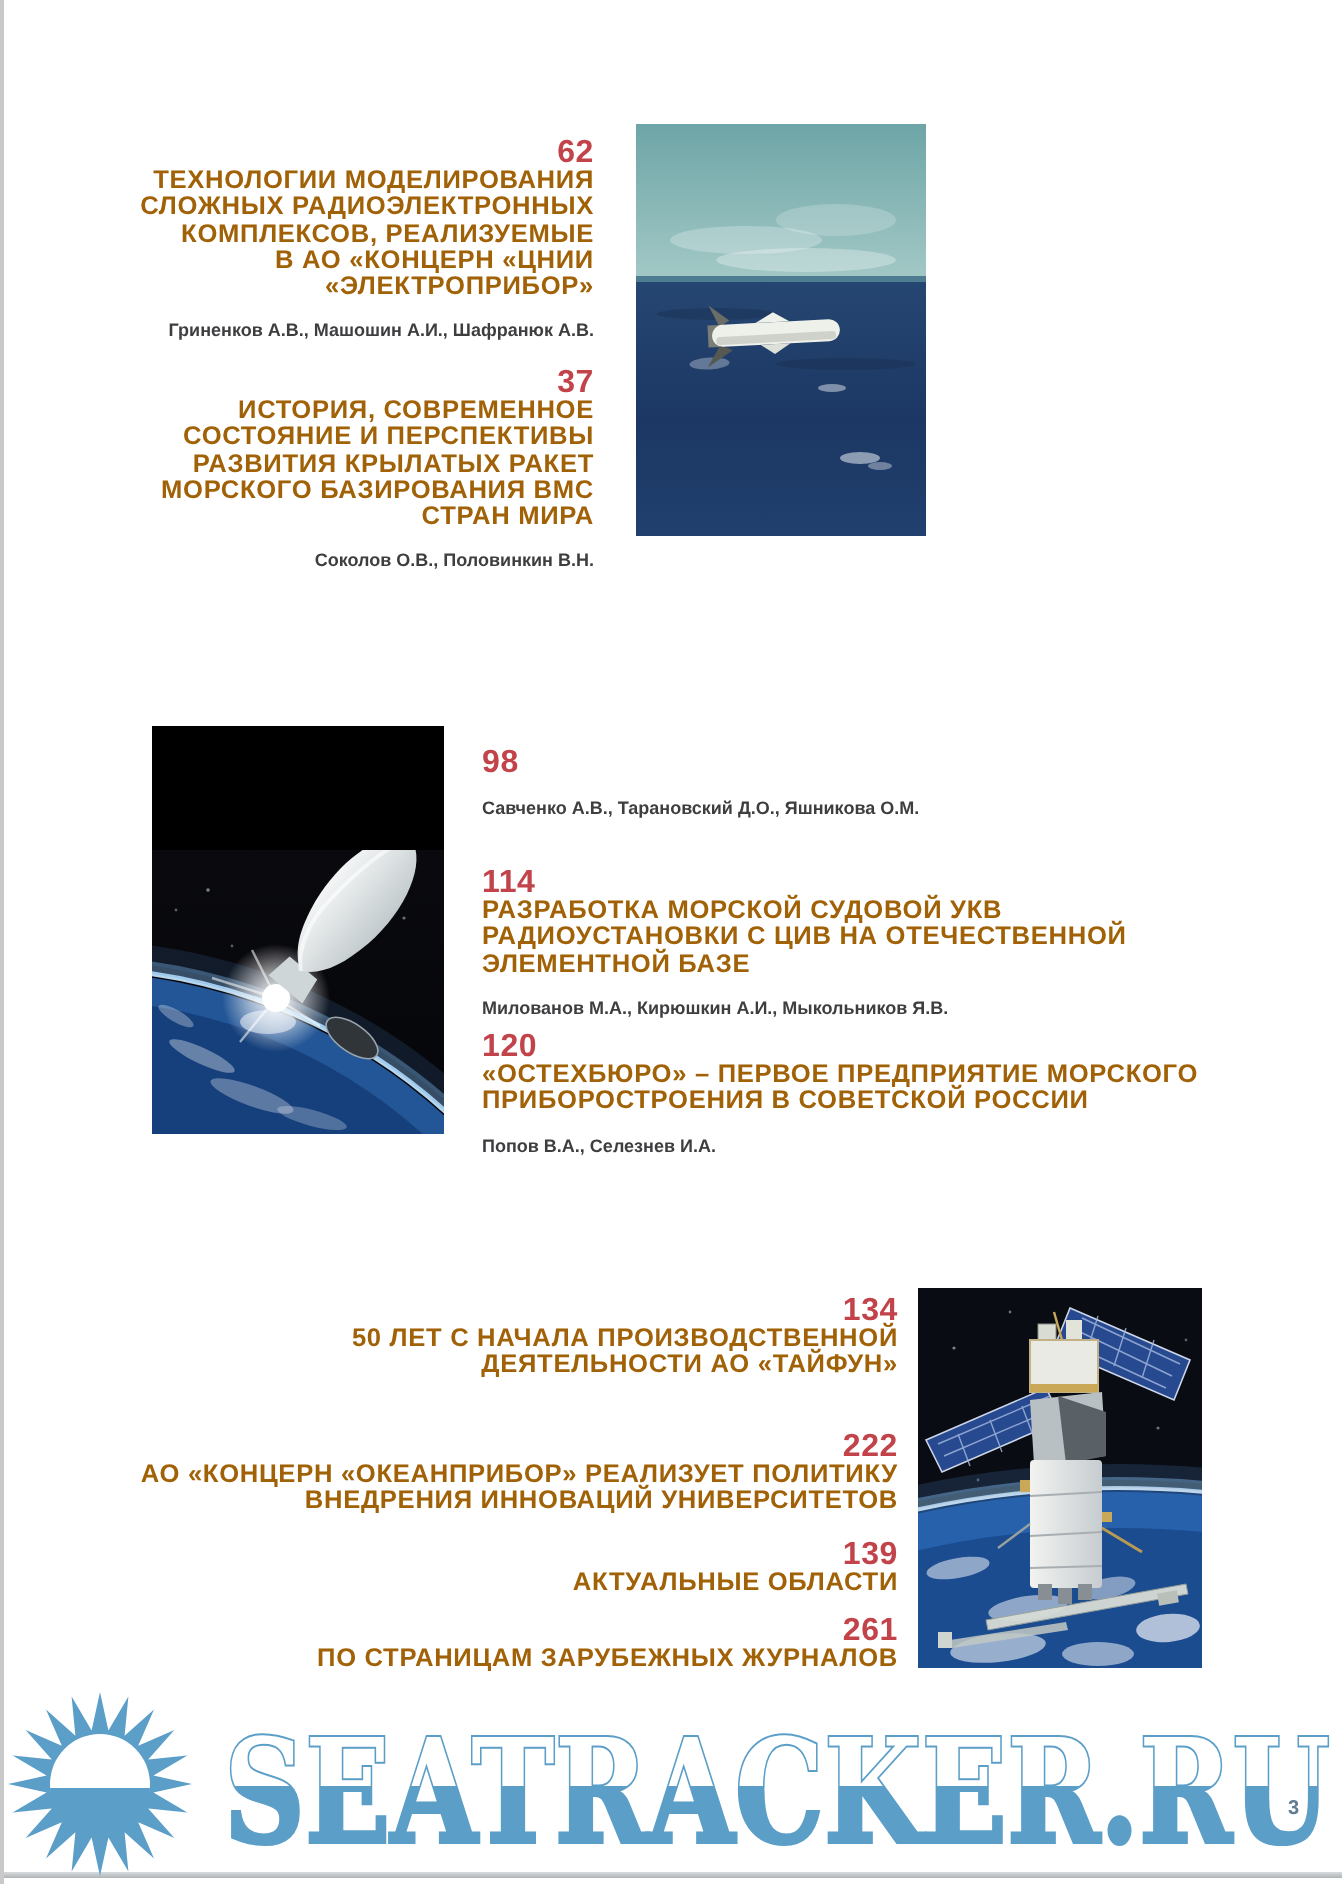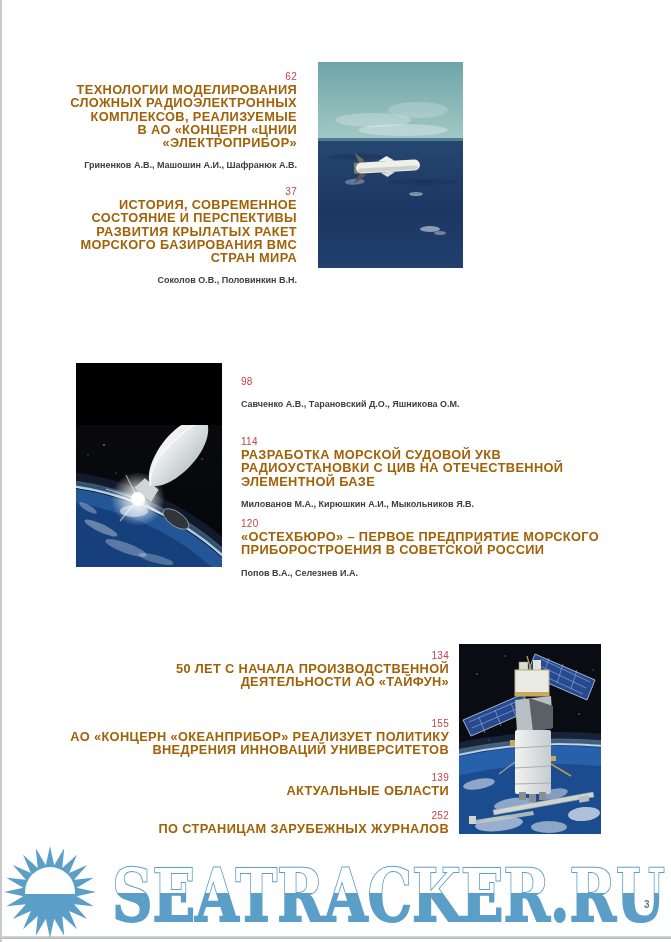--- a/index.html
+++ b/index.html
@@ -6,21 +6,21 @@
   html,body{margin:0;padding:0;background:#ffffff;}
   .page{
     position:relative;width:671px;height:942px;background:#fff;overflow:hidden;
     font-family:"Liberation Sans",sans-serif;box-sizing:border-box;
     border-left:2px solid #c9c9c9;
   }
   .bottom-edge{position:absolute;left:0;right:0;top:936px;height:3px;
     background:linear-gradient(#d9dcde,#aeb3b6);z-index:1;}
   .entry{position:absolute;z-index:2;}
   .entry.right{text-align:right;}
-  .entry .num{font-size:10px;font-weight:400;color:#c2434a;letter-spacing:.3px;line-height:12px;}
+  .entry .num{font-size:16px;font-weight:700;color:#c2434a;letter-spacing:.3px;line-height:12px;}
   .entry .title{margin-top:0;font-size:12.8px;line-height:13.3px;font-weight:700;
     color:#a16207;letter-spacing:.35px;white-space:pre;}
   .entry .authors{margin-top:11px;font-size:9px;font-weight:600;color:#3e3e40;line-height:10px;}
   figure.photo{position:absolute;margin:0;padding:0;z-index:2;}
   figure.photo svg{display:block;}
   .watermark{position:absolute;left:0;top:842px;width:671px;height:100px;z-index:3;}
   .scan-page-num{position:absolute;left:642px;top:899px;font-size:10px;font-weight:700;
     color:#5f7c90;z-index:4;font-family:"Liberation Sans",sans-serif;}
 </style>
 </head>
@@ -153,32 +153,32 @@
     <div class="authors">Попов В.А., Селезнев И.А.</div>
   </div>
 
   <div class="entry right" style="left:150px;top:650px;width:297px">
     <div class="num">134</div>
     <div class="title">50 ЛЕТ С НАЧАЛА ПРОИЗВОДСТВЕННОЙ
 ДЕЯТЕЛЬНОСТИ АО «ТАЙФУН»</div>
   </div>
 
   <div class="entry right" style="left:62px;top:718px;width:385px">
-    <div class="num">155</div>
+    <div class="num">222</div>
     <div class="title">АО «КОНЦЕРН «ОКЕАНПРИБОР» РЕАЛИЗУЕТ ПОЛИТИКУ
 ВНЕДРЕНИЯ ИННОВАЦИЙ УНИВЕРСИТЕТОВ</div>
   </div>
 
   <div class="entry right" style="left:147px;top:772px;width:300px">
     <div class="num">139</div>
     <div class="title">АКТУАЛЬНЫЕ ОБЛАСТИ</div>
   </div>
 
   <div class="entry right" style="left:147px;top:810px;width:300px">
-    <div class="num">252</div>
+    <div class="num">261</div>
     <div class="title">ПО СТРАНИЦАМ ЗАРУБЕЖНЫХ ЖУРНАЛОВ</div>
   </div>
 
   <figure class="photo" style="left:457px;top:644px" aria-label="Satellite with blue solar panels in orbit above the cloudy blue Earth">
     <svg width="142" height="190" viewBox="0 0 142 190">
       <defs>
         <linearGradient id="satBodyG" x1="0" y1="0" x2="1" y2="0">
           <stop offset="0" stop-color="#f2f3f0"></stop>
             <stop offset="1" stop-color="#c6ccd0"></stop>
         </linearGradient>

